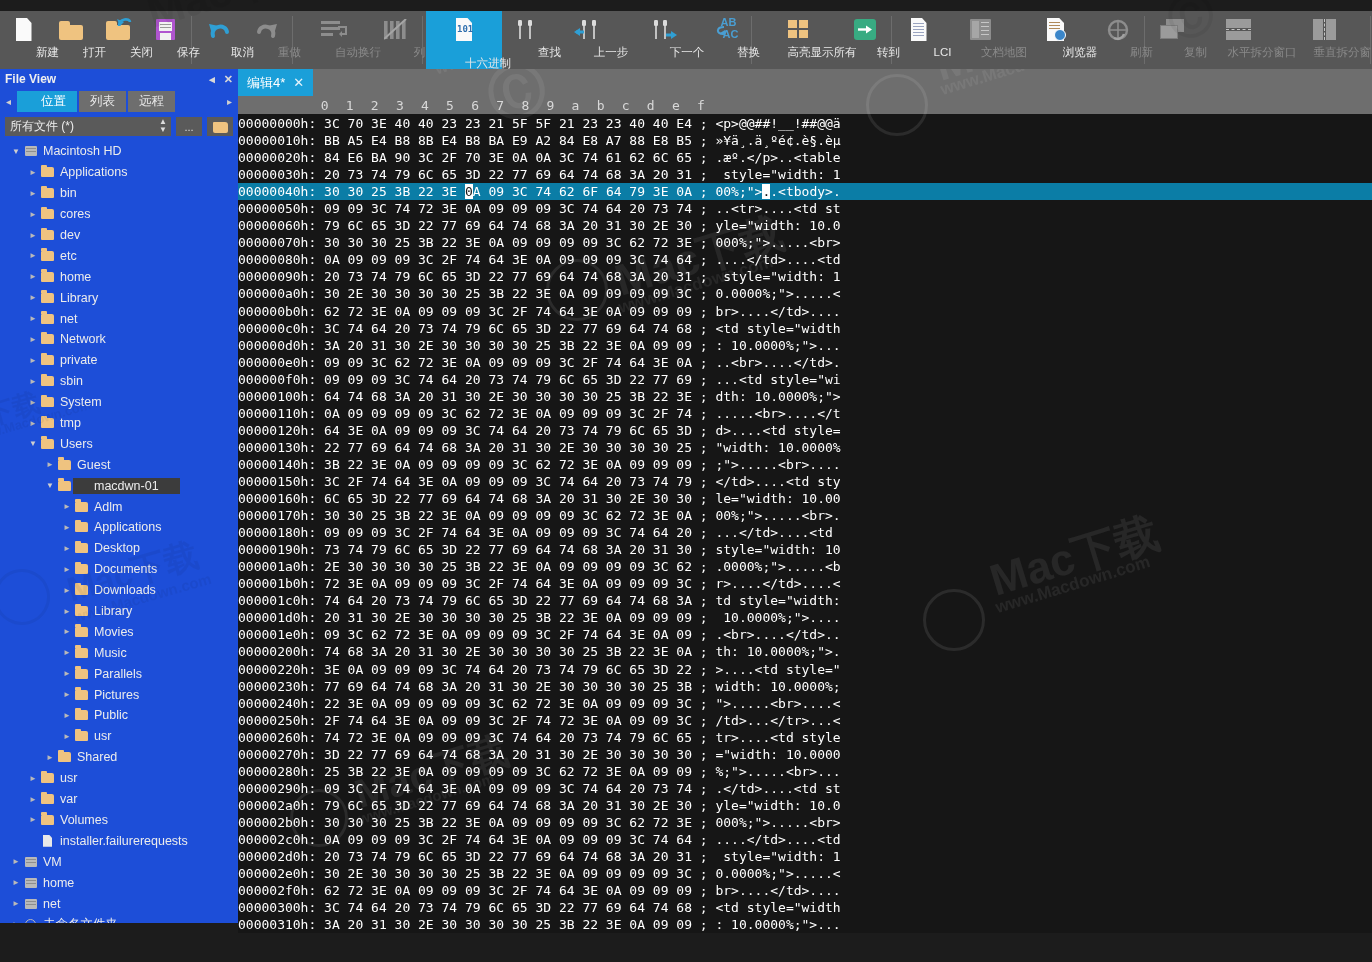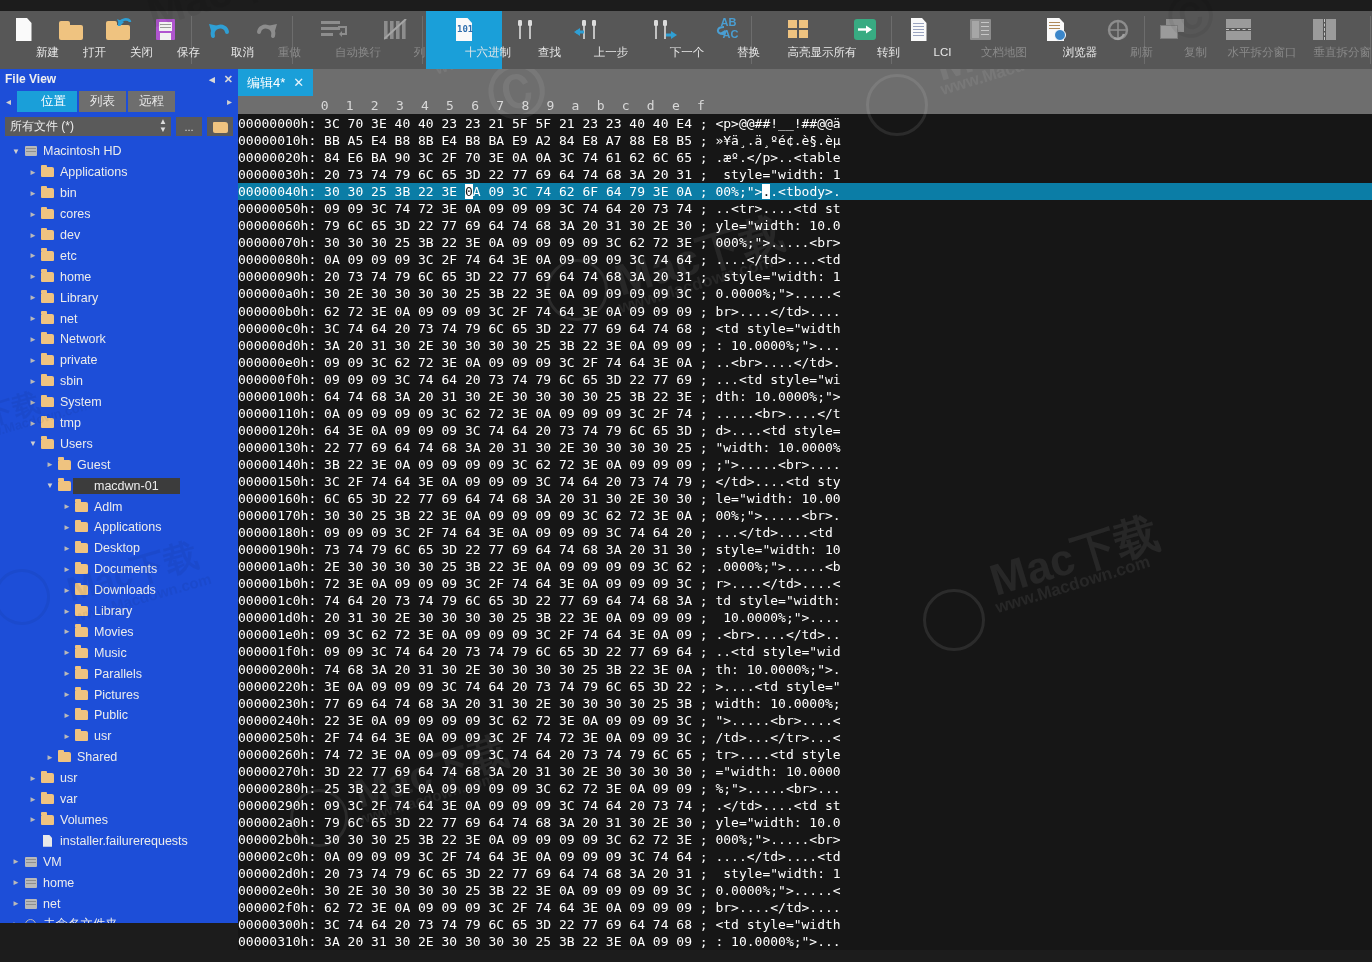--- a/index.html
+++ b/index.html
@@ -39,21 +39,21 @@
   }
   .tb-group { display: flex; align-items: stretch; }
   .tb-sep { width: 1px; background: #6d6d6d; margin: 5px 3px; flex: 0 0 1px; }
   .tb-btn {
     width: 47px; display: flex; flex-direction: column; align-items: center;
     justify-content: flex-start; padding-top: 5px; cursor: default;
     position: relative;
   }
   .tb-btn.wide { width: 76px; }
   .tb-btn.xwide { width: 86px; }
-  .tb-btn.active { background: #1a9fd9; }
+  .tb-btn.active { background: #1a9fd9; justify-content: space-between; }
   .tb-btn .lbl {
     font-size: 11.5px; color: #e8e8e8; margin-top: 2px; white-space: nowrap;
     text-align: center; line-height: 12px; margin-left: 48px;
   }
   .tb-btn.disabled .lbl { color: #8a8a8a; }
   .tb-ic { width: 30px; height: 28px; position: relative; }
   .folder { position:absolute; left:3px; top:6px; width:24px; height:16px; background:#efc380;
             border-radius:1px 3px 2px 2px; }
   .folder:before { content:""; position:absolute; left:0; top:-4px; width:10px; height:4px;
             background:#efc380; border-radius:2px 2px 0 0; }
@@ -769,21 +769,20 @@
           <div class="hexrow"><span class="off">00000150h:</span> <span>3C 2F 74 64 3E 0A 09 09 09 3C 74 64 20 73 74 79 </span><span class="sep">;</span> <span>&lt;/td&gt;....&lt;td sty</span></div>
           <div class="hexrow"><span class="off">00000160h:</span> <span>6C 65 3D 22 77 69 64 74 68 3A 20 31 30 2E 30 30 </span><span class="sep">;</span> <span>le="width: 10.00</span></div>
           <div class="hexrow"><span class="off">00000170h:</span> <span>30 30 25 3B 22 3E 0A 09 09 09 09 3C 62 72 3E 0A </span><span class="sep">;</span> <span>00%;"&gt;.....&lt;br&gt;.</span></div>
           <div class="hexrow"><span class="off">00000180h:</span> <span>09 09 09 3C 2F 74 64 3E 0A 09 09 09 3C 74 64 20 </span><span class="sep">;</span> <span>...&lt;/td&gt;....&lt;td </span></div>
           <div class="hexrow"><span class="off">00000190h:</span> <span>73 74 79 6C 65 3D 22 77 69 64 74 68 3A 20 31 30 </span><span class="sep">;</span> <span>style="width: 10</span></div>
           <div class="hexrow"><span class="off">000001a0h:</span> <span>2E 30 30 30 30 25 3B 22 3E 0A 09 09 09 09 3C 62 </span><span class="sep">;</span> <span>.0000%;"&gt;.....&lt;b</span></div>
           <div class="hexrow"><span class="off">000001b0h:</span> <span>72 3E 0A 09 09 09 3C 2F 74 64 3E 0A 09 09 09 3C </span><span class="sep">;</span> <span>r&gt;....&lt;/td&gt;....&lt;</span></div>
           <div class="hexrow"><span class="off">000001c0h:</span> <span>74 64 20 73 74 79 6C 65 3D 22 77 69 64 74 68 3A </span><span class="sep">;</span> <span>td style="width:</span></div>
           <div class="hexrow"><span class="off">000001d0h:</span> <span>20 31 30 2E 30 30 30 30 25 3B 22 3E 0A 09 09 09 </span><span class="sep">;</span> <span> 10.0000%;"&gt;....</span></div>
           <div class="hexrow"><span class="off">000001e0h:</span> <span>09 3C 62 72 3E 0A 09 09 09 3C 2F 74 64 3E 0A 09 </span><span class="sep">;</span> <span>.&lt;br&gt;....&lt;/td&gt;..</span></div>
-          <div class="hexrow"><span class="off">000001f0h:</span> <span>09 09 3C 74 64 20 73 74 79 6C 65 3D 22 77 69 64 </span><span class="sep">;</span> <span>..&lt;td style="wid</span></div>
           <div class="hexrow"><span class="off">00000200h:</span> <span>74 68 3A 20 31 30 2E 30 30 30 30 25 3B 22 3E 0A </span><span class="sep">;</span> <span>th: 10.0000%;"&gt;.</span></div>
           <div class="hexrow"><span class="off">00000220h:</span> <span>3E 0A 09 09 09 3C 74 64 20 73 74 79 6C 65 3D 22 </span><span class="sep">;</span> <span>&gt;....&lt;td style="</span></div>
           <div class="hexrow"><span class="off">00000230h:</span> <span>77 69 64 74 68 3A 20 31 30 2E 30 30 30 30 25 3B </span><span class="sep">;</span> <span>width: 10.0000%;</span></div>
           <div class="hexrow"><span class="off">00000240h:</span> <span>22 3E 0A 09 09 09 09 3C 62 72 3E 0A 09 09 09 3C </span><span class="sep">;</span> <span>"&gt;.....&lt;br&gt;....&lt;</span></div>
           <div class="hexrow"><span class="off">00000250h:</span> <span>2F 74 64 3E 0A 09 09 3C 2F 74 72 3E 0A 09 09 3C </span><span class="sep">;</span> <span>/td&gt;...&lt;/tr&gt;...&lt;</span></div>
           <div class="hexrow"><span class="off">00000260h:</span> <span>74 72 3E 0A 09 09 09 3C 74 64 20 73 74 79 6C 65 </span><span class="sep">;</span> <span>tr&gt;....&lt;td style</span></div>
           <div class="hexrow"><span class="off">00000270h:</span> <span>3D 22 77 69 64 74 68 3A 20 31 30 2E 30 30 30 30 </span><span class="sep">;</span> <span>="width: 10.0000</span></div>
           <div class="hexrow"><span class="off">00000280h:</span> <span>25 3B 22 3E 0A 09 09 09 09 3C 62 72 3E 0A 09 09 </span><span class="sep">;</span> <span>%;"&gt;.....&lt;br&gt;...</span></div>
           <div class="hexrow"><span class="off">00000290h:</span> <span>09 3C 2F 74 64 3E 0A 09 09 09 3C 74 64 20 73 74 </span><span class="sep">;</span> <span>.&lt;/td&gt;....&lt;td st</span></div>
           <div class="hexrow"><span class="off">000002a0h:</span> <span>79 6C 65 3D 22 77 69 64 74 68 3A 20 31 30 2E 30 </span><span class="sep">;</span> <span>yle="width: 10.0</span></div>

